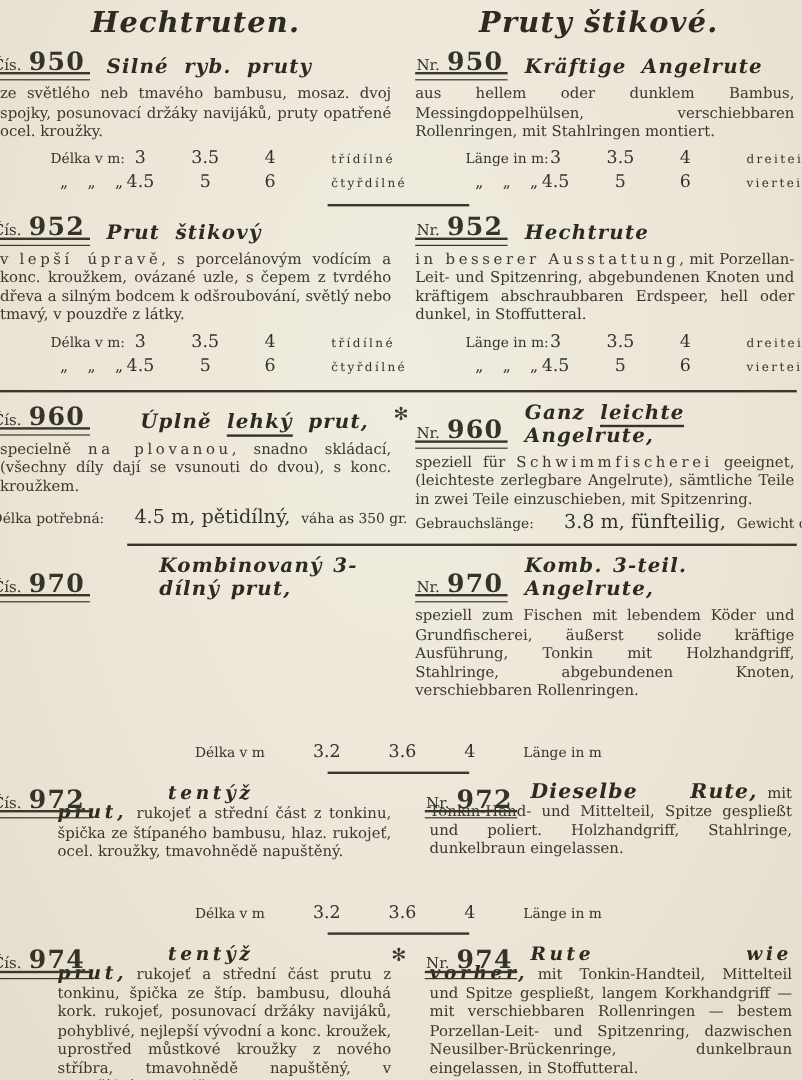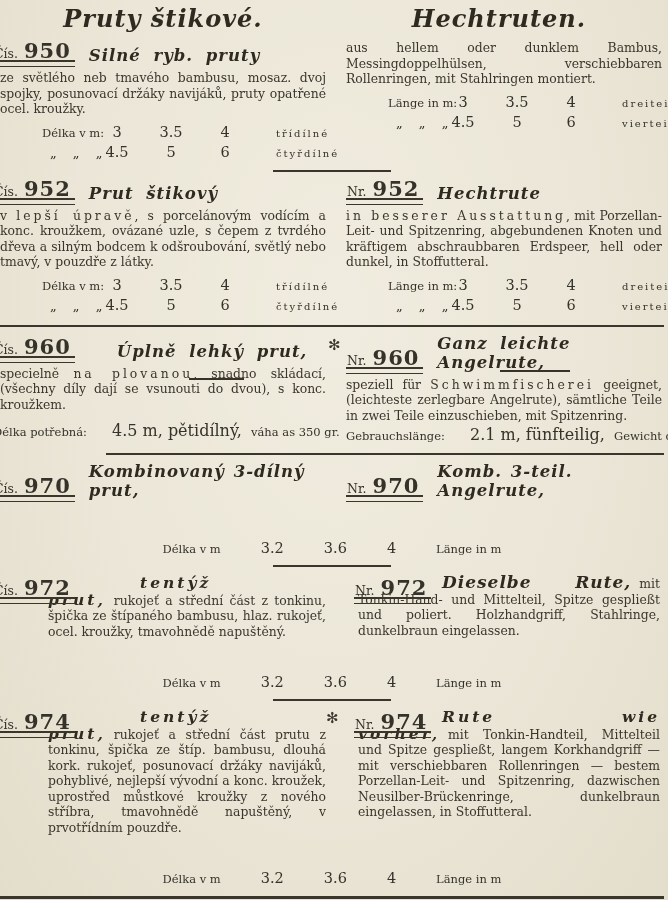--- a/index.html
+++ b/index.html
@@ -33,21 +33,21 @@
     content:"";position:absolute;left:0;right:0;bottom:0;height:4px;
     border-top:2px solid #3a362c;border-bottom:1px solid #3a362c;
   }
   .num-label{font-size:12.5px;margin-right:6px;}
   .num{font-size:21px;font-weight:bold;letter-spacing:1px;}
   .shift{margin-left:-7px;}
   .item-title{
     font-size:16.5px;font-weight:bold;font-style:italic;letter-spacing:1px;
     word-spacing:6px;color:#2e2a20;padding-bottom:2px;
   }
-  .uline{border-bottom:2px solid #35322a;padding-bottom:17px;}
+  .uline{border-bottom:2px solid #35322a;padding-bottom:1px;}
 
   
   .body{
     margin:2px 0 0;font-size:12.4px;line-height:15.5px;text-align:justify;color:#3a362c;
   }
   .sp{letter-spacing:3px;}
 
   
   .dimtab{margin-top:6px;}
   .dimrow{display:grid;grid-template-columns:92px 50px 58px 50px 1fr;align-items:baseline;line-height:19px;}
@@ -99,22 +99,22 @@
   
   .bottom-heads{margin-top:5px;}
   .bottom-heads .col-head{font-size:23px;}
 </style>
 </head>
 <body>
 
 <div class="page">
 
   <div class="two-col head-row">
+    <h1 class="col-head">Hechtruten.</h1>
     <h1 class="col-head">Pruty štikové.</h1>
-    <h1 class="col-head">Hechtruten.</h1>
   </div>
 
   <section class="two-col" style="margin-top:5px;">
     <div class="col cz">
       <div class="item-head shift">
         <span class="num-block"><span class="num-label">Čís.</span><span class="num">950</span></span>
         <span class="item-title">Silné ryb. pruty</span>
       </div>
       <p class="body">ze světlého neb tmavého bambusu, mosaz. dvoj spojky, posunovací držáky navijáků, pruty opatřené ocel. kroužky.</p>
       <div class="dimtab">
@@ -128,20 +128,24 @@
         <div class="dimrow">
           <span class="dlab ditto">„  „ „</span>
           <span class="dval">4.5</span>
           <span class="dval">5</span>
           <span class="dval">6</span>
           <span class="dname">čtyřdílné</span>
         </div>
       </div>
     </div>
     <div class="col de">
+      <div class="item-head">
+        <span class="num-block"><span class="num-label">Nr.</span><span class="num">950</span></span>
+        <span class="item-title">Kräftige Angelrute</span>
+      </div>
       <p class="body">aus hellem oder dunklem Bambus, Messingdoppelhülsen, verschiebbaren Rollenringen, mit Stahlringen montiert.</p>
       <div class="dimtab">
         <div class="dimrow">
           <span class="dlab">Länge in m:</span>
           <span class="dval">3</span>
           <span class="dval">3.5</span>
           <span class="dval">4</span>
           <span class="dname">dreiteilig</span>
         </div>
         <div class="dimrow">
@@ -223,40 +227,41 @@
     </div>
     <div class="col de relpos">
       <div class="item-head relpos">
         <span class="star s960">✻</span>
         <span class="num-block"><span class="num-label">Nr.</span><span class="num">960</span></span>
         <span class="item-title"><span>Ganz </span><span class="uline">leichte</span><span> Angelrute,</span></span>
       </div>
       <p class="body"><span>speziell für </span><span class="sp">Schwimmfischerei</span><span> geeignet, (leichteste zerlegbare Angelrute), sämtliche Teile in zwei Teile einzuschieben, mit Spitzenring.</span></p>
       <div class="lenline" style="margin-top:2px;">
         <span class="len-label">Gebrauchslänge:</span>
-        <span class="len-value">2.1 m, fünfteilig,</span>
+        <span class="len-value">3.8 m, fünfteilig,</span>
         <span class="len-note">Gewicht ca. 350 Gr.</span>
       </div>
     </div>
   </section>
 
   <div class="rule full from960"></div>
 
   <section class="two-col">
     <div class="col cz">
       <div class="item-head shift">
         <span class="num-block"><span class="num-label">Čís.</span><span class="num">970</span></span>
-        <span class="item-title" style="word-spacing:2px;">Kombinovaný 3-dílný prut,</span>
+        <span class="item-title" style="word-spacing:2px;margin-left:44px;">Kombinovaný 3-dílný prut,</span>
       </div>
     </div>
     <div class="col de">
       <div class="item-head">
         <span class="num-block"><span class="num-label">Nr.</span><span class="num">970</span></span>
         <span class="item-title" style="word-spacing:2px;">Komb. 3-teil. Angelrute,</span>
       </div>
+      <p class="body">speziell zum Fischen mit lebendem Köder und Grundfischerei, äußerst solide kräftige Ausführung, Tonkin mit Holzhandgriff, Stahlringe, abgebundenen Knoten, verschiebbaren Rollenringen.</p>
     </div>
   </section>
 
   <div class="shared-dims">
     <span class="sd-label">Délka v m</span>
     <span class="sd-val">3.2</span>
     <span class="sd-val">3.6</span>
     <span class="sd-val">4</span>
     <span class="sd-label">Länge in m</span>
   </div>

